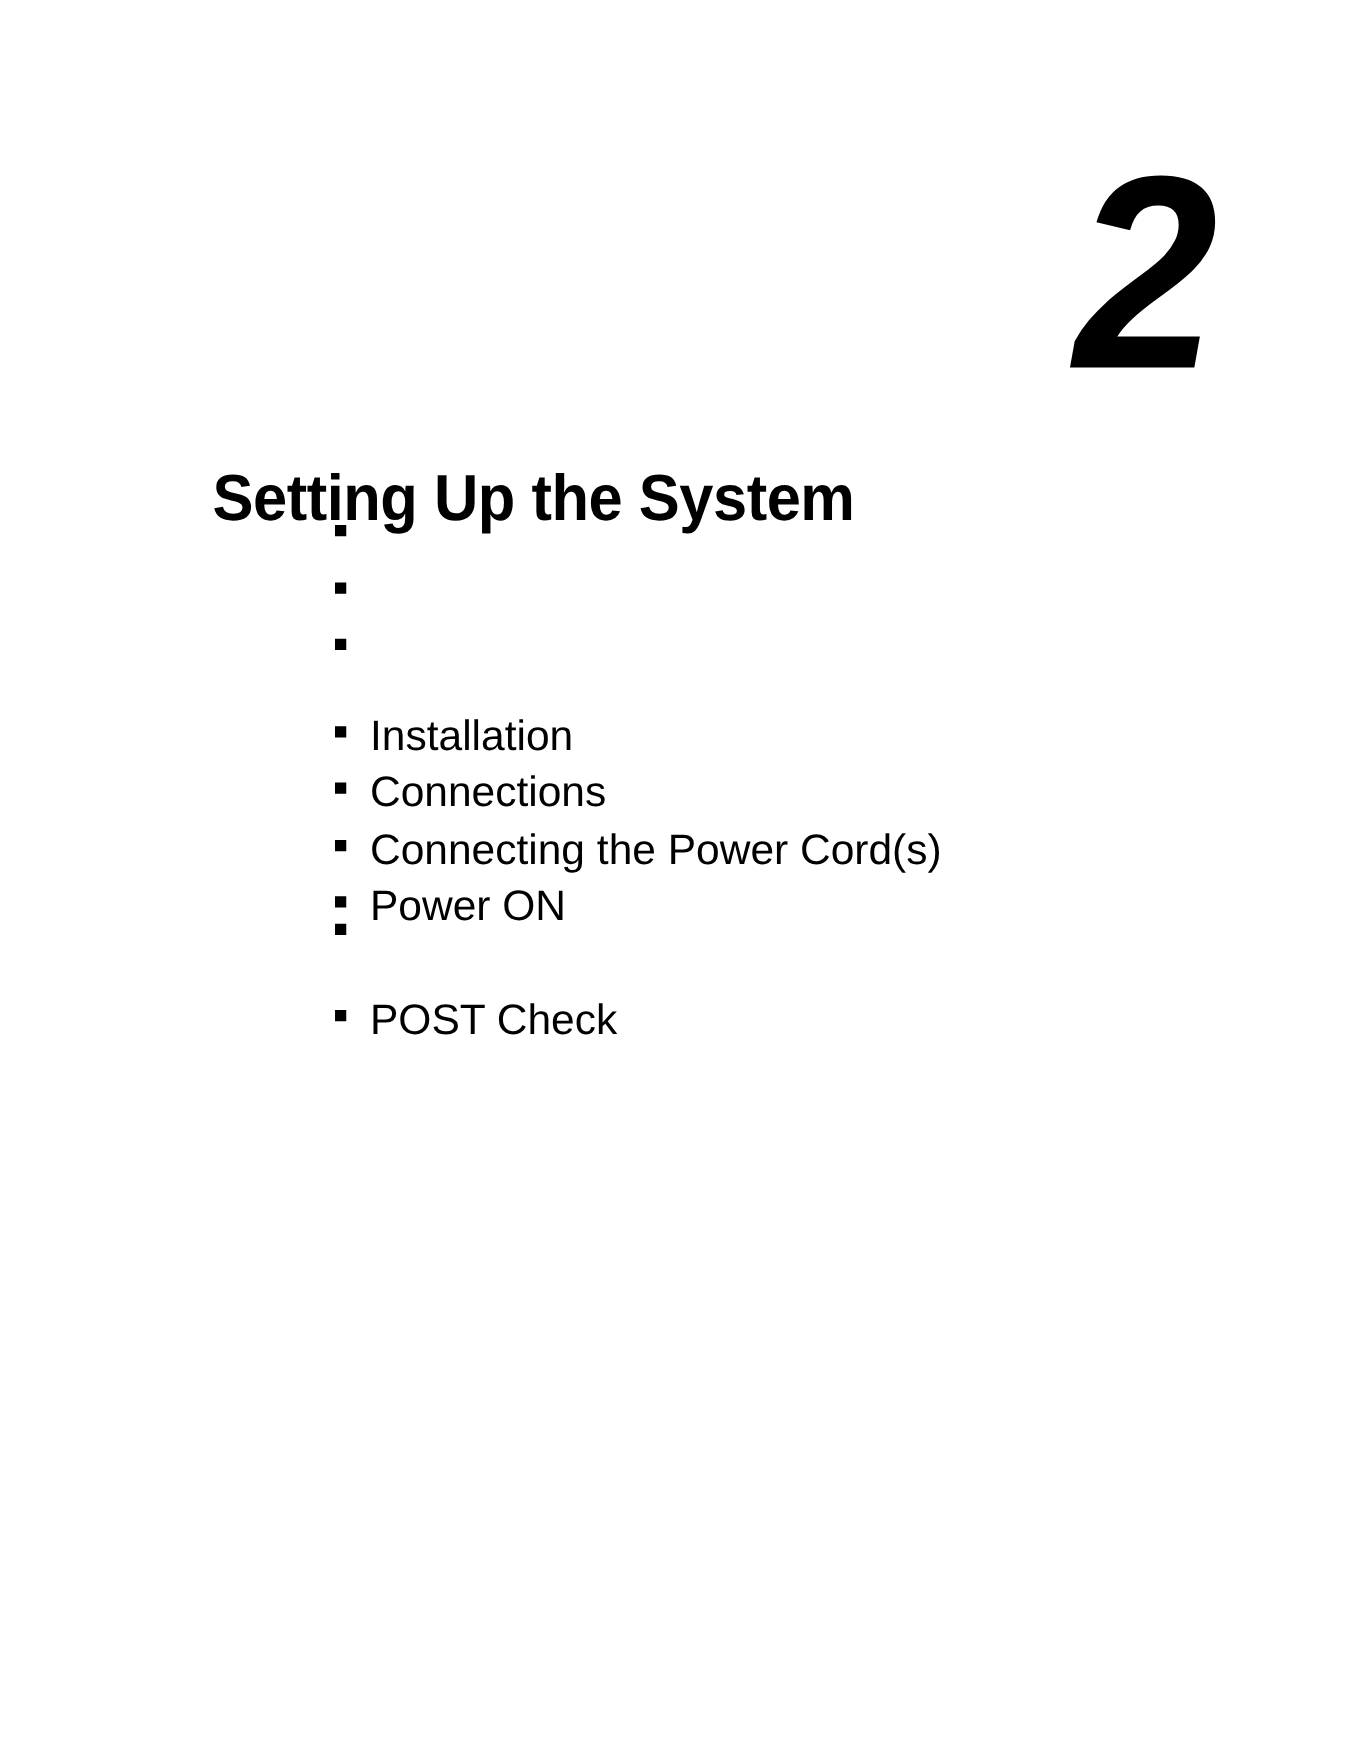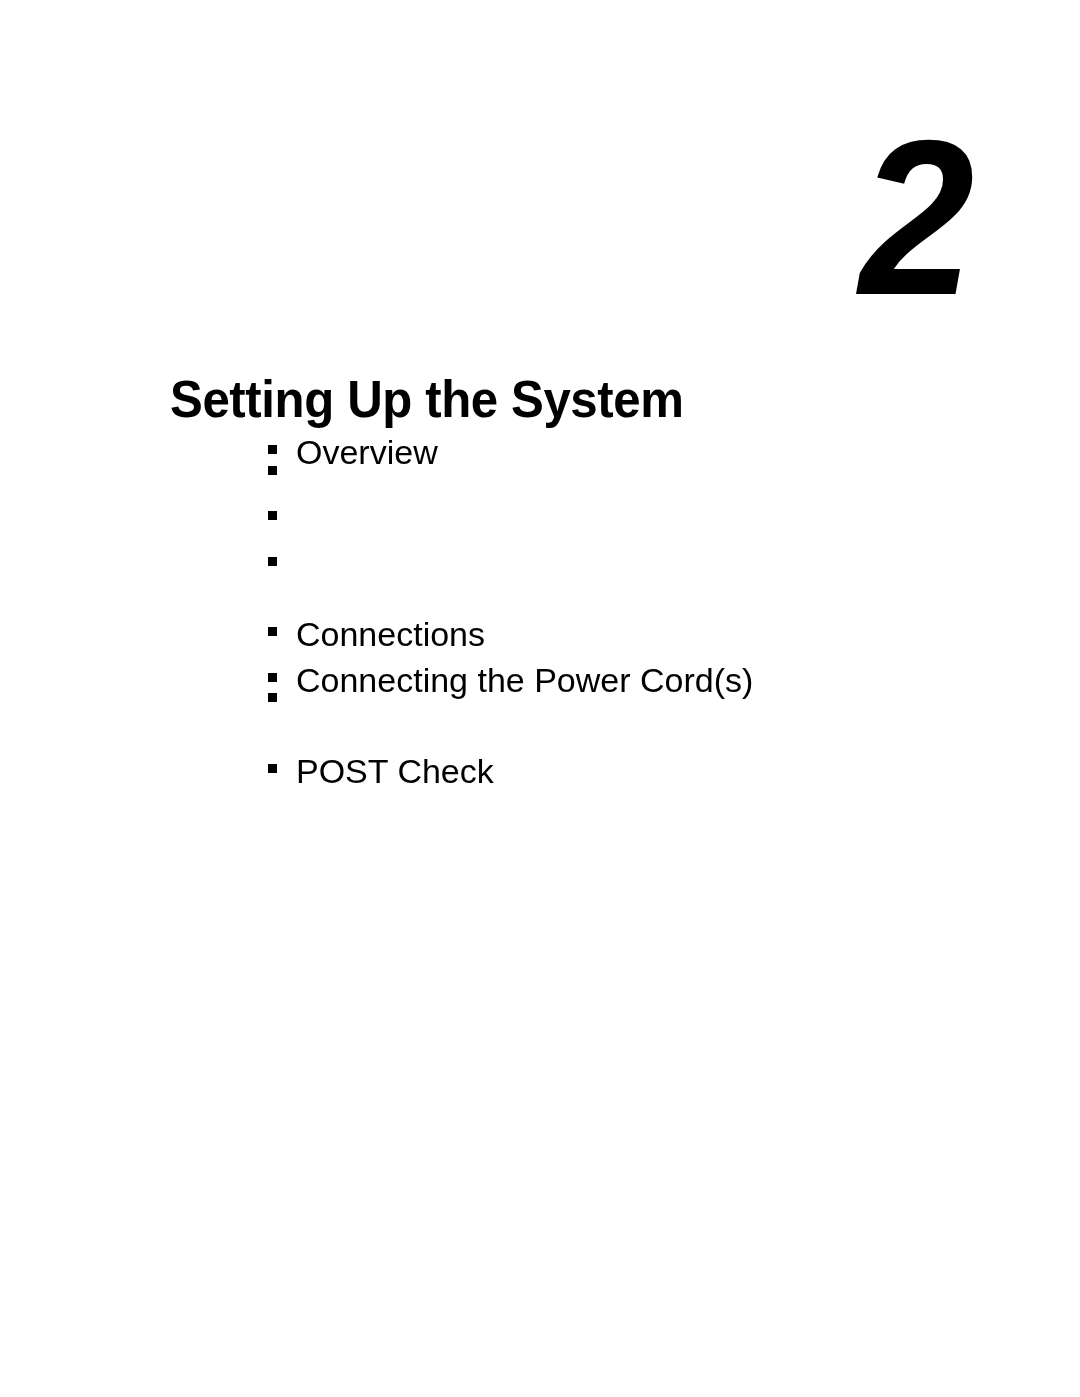--- a/index.html
+++ b/index.html
@@ -96,38 +96,42 @@
 
 <div class="page">
 
   <div class="chapter-number">2</div>
 
   <h1 class="chapter-title">Setting Up the System</h1>
 
   <ul class="toc-list">
     <li class="toc-item">
       <span class="toc-bullet"></span>
-      <span class="toc-label">Overview</span>
     </li>
     <li class="toc-item">
       <span class="toc-bullet"></span>
     </li>
     <li class="toc-item">
       <span class="toc-bullet"></span>
     </li>
     <li class="toc-item">
       <span class="toc-bullet"></span>
+      <span class="toc-label">Installation</span>
     </li>
     <li class="toc-item">
       <span class="toc-bullet"></span>
       <span class="toc-label">Connections</span>
     </li>
     <li class="toc-item">
       <span class="toc-bullet"></span>
       <span class="toc-label">Connecting the Power Cord(s)</span>
+    </li>
+    <li class="toc-item">
+      <span class="toc-bullet"></span>
+      <span class="toc-label">Power ON</span>
     </li>
     <li class="toc-item">
       <span class="toc-bullet"></span>
     </li>
     <li class="toc-item">
       <span class="toc-bullet"></span>
       <span class="toc-label">POST Check</span>
     </li>
   </ul>
 

